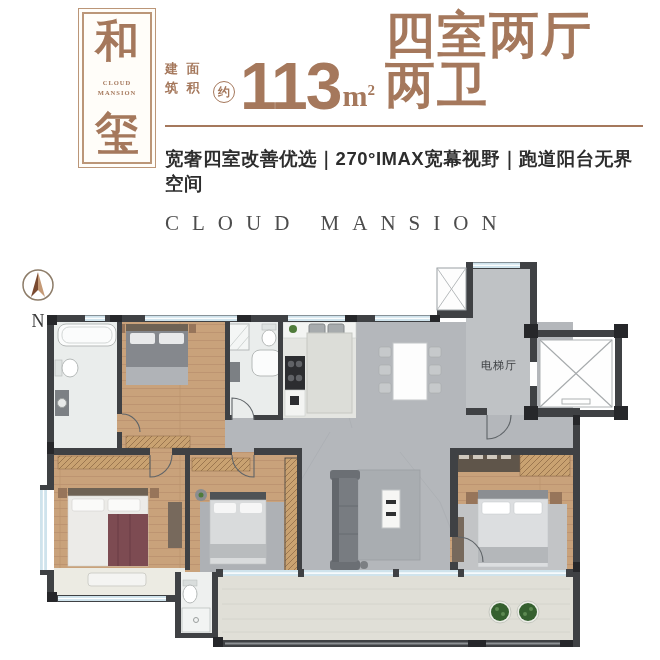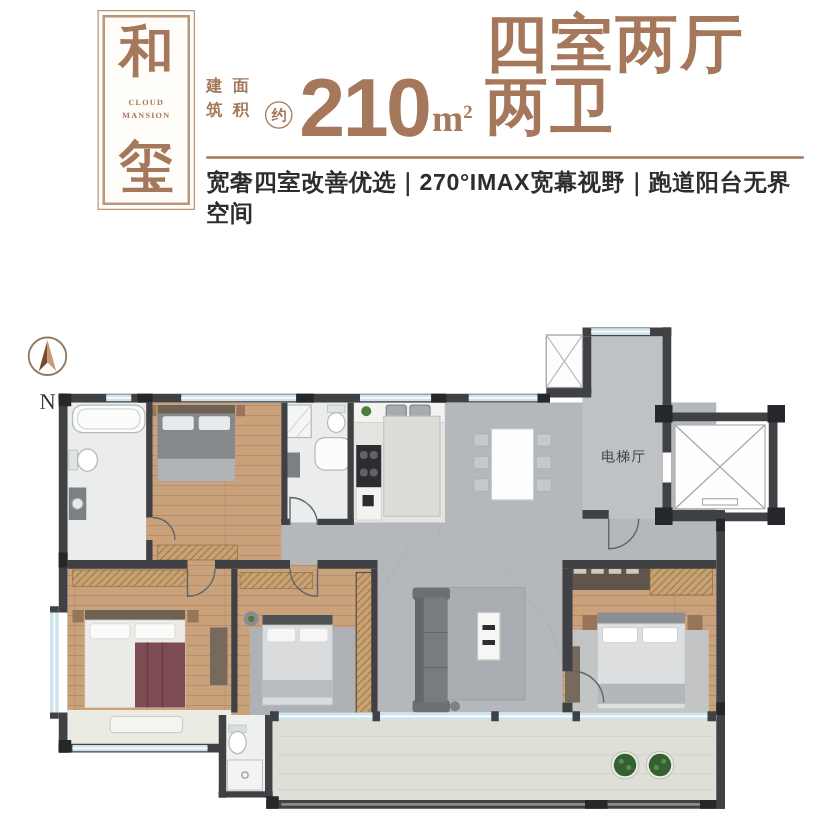--- a/index.html
+++ b/index.html
@@ -22,21 +22,21 @@
   .approx-circle{width:20px;height:20px;border:1.5px solid var(--accent);border-radius:50%;
          font-size:12px;font-weight:700;color:var(--accent);text-align:center;line-height:20px;
          margin:0 5px 10px 5px;flex:none;}
   .area-value{font-size:66px;font-weight:700;color:var(--accent);line-height:0.82;
          letter-spacing:-2px;}
   .area-unit{font-size:30px;font-weight:700;color:var(--accent);line-height:1;margin:0 2px 2px 2px;font-family:Liberation Serif, serif;}
   .area-unit sup{font-size:15px;vertical-align:super;}
   .rooms{font-size:50px;font-weight:700;color:var(--accent);line-height:1;margin:0 0 3px 8px;
          letter-spacing:2px;}
   .divider{height:2px;background:var(--accent);margin-top:12px;width:100%;}
-  .tagline{margin-top:6px;font-size:18.5px;font-weight:600;color:var(--tagline);letter-spacing:0.5px;}
+  .tagline{margin-top:19px;font-size:18.5px;font-weight:600;color:var(--tagline);letter-spacing:0.5px;}
   .brand{margin-top:15px;font-family:"Liberation Serif","DejaVu Serif",serif;font-size:21px;
          letter-spacing:13px;color:var(--brand);}
   
   .plan{position:absolute;left:0;top:252px;width:660px;height:408px;}
   svg text.room-label{font-family:"Liberation Sans","DejaVu Sans",sans-serif;}
 </style>
 </head>
 <body>
 
 <div class="page">
@@ -52,26 +52,27 @@
     </div>
   </div>
 
   <div class="head-right">
     <div class="area-row">
       <div class="area-prefix">
         <span>建筑</span>
         <span>面积</span>
       </div>
       <div class="approx-circle">约</div>
-      <div class="area-value">210</div>
+      <div class="area-value">113</div>
       <div class="area-unit"><span>m</span><sup>2</sup></div>
       <div class="rooms">四室两厅两卫</div>
     </div>
     <div class="divider"></div>
     <div class="tagline">宽奢四室改善优选｜270°IMAX宽幕视野｜跑道阳台无界空间</div>
+    <div class="brand">CLOUD MANSION</div>
   </div>
 
   <div class="plan">
   <svg width="660" height="408" viewBox="0 0 660 408">
     <defs>
       <pattern id="wood" width="120" height="8" patternUnits="userSpaceOnUse">
         <rect width="120" height="8" fill="#c9a27b"></rect>
         <line x1="0" y1="0.4" x2="120" y2="0.4" stroke="#b78e6c" stroke-width="0.8"></line>
         <line x1="60" y1="0" x2="60" y2="8" stroke="#b78e6c" stroke-width="0.6"></line>
       </pattern>

